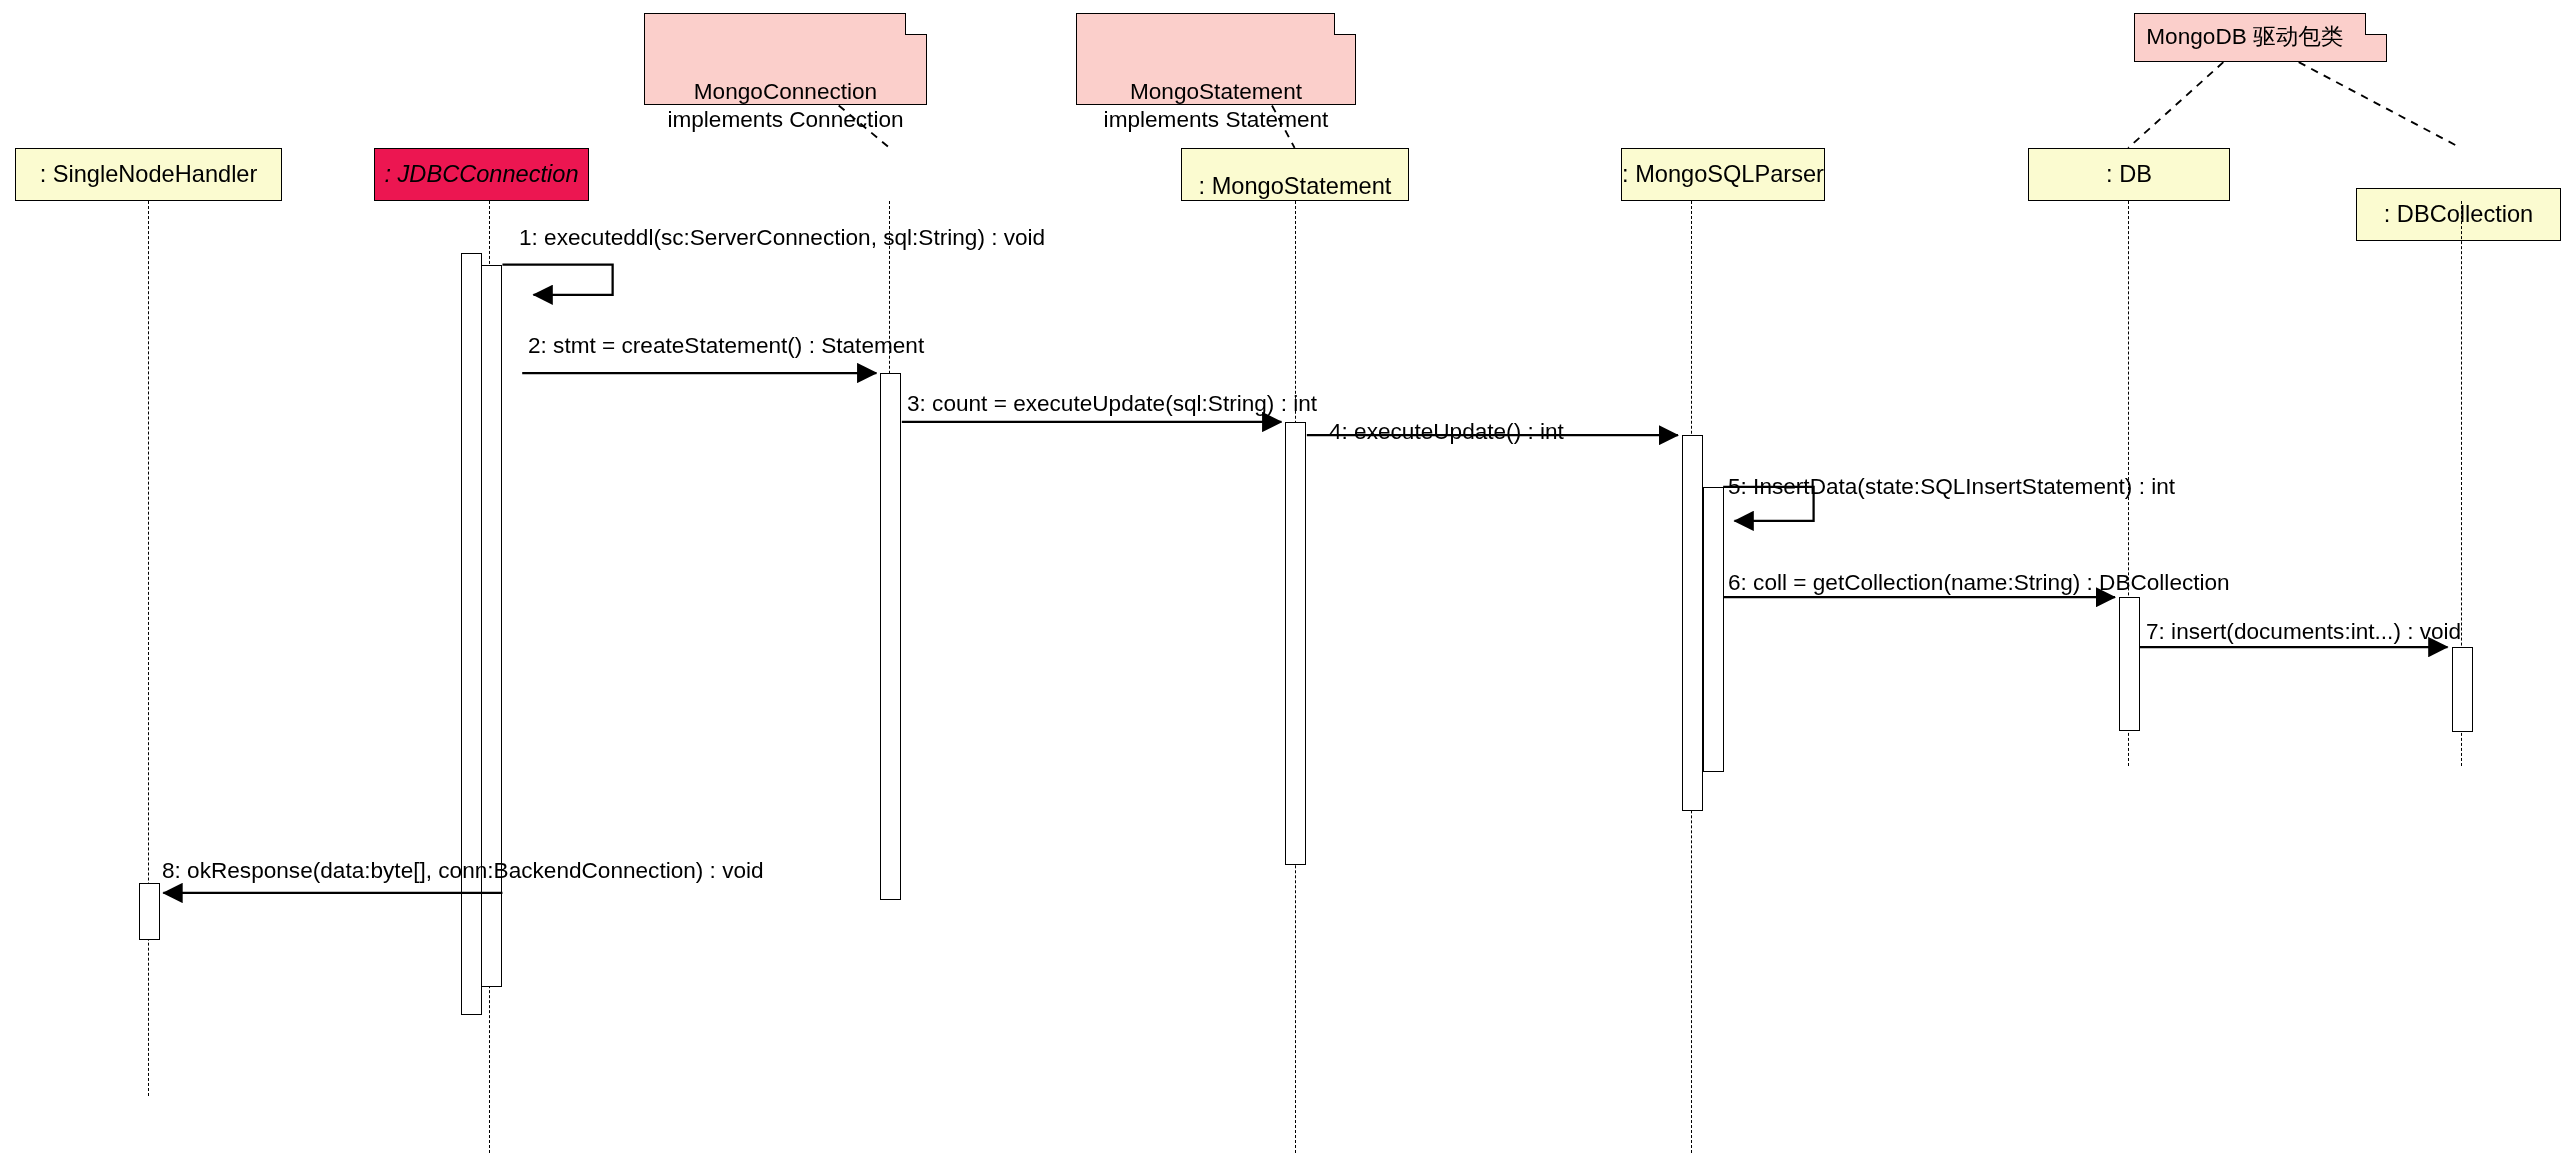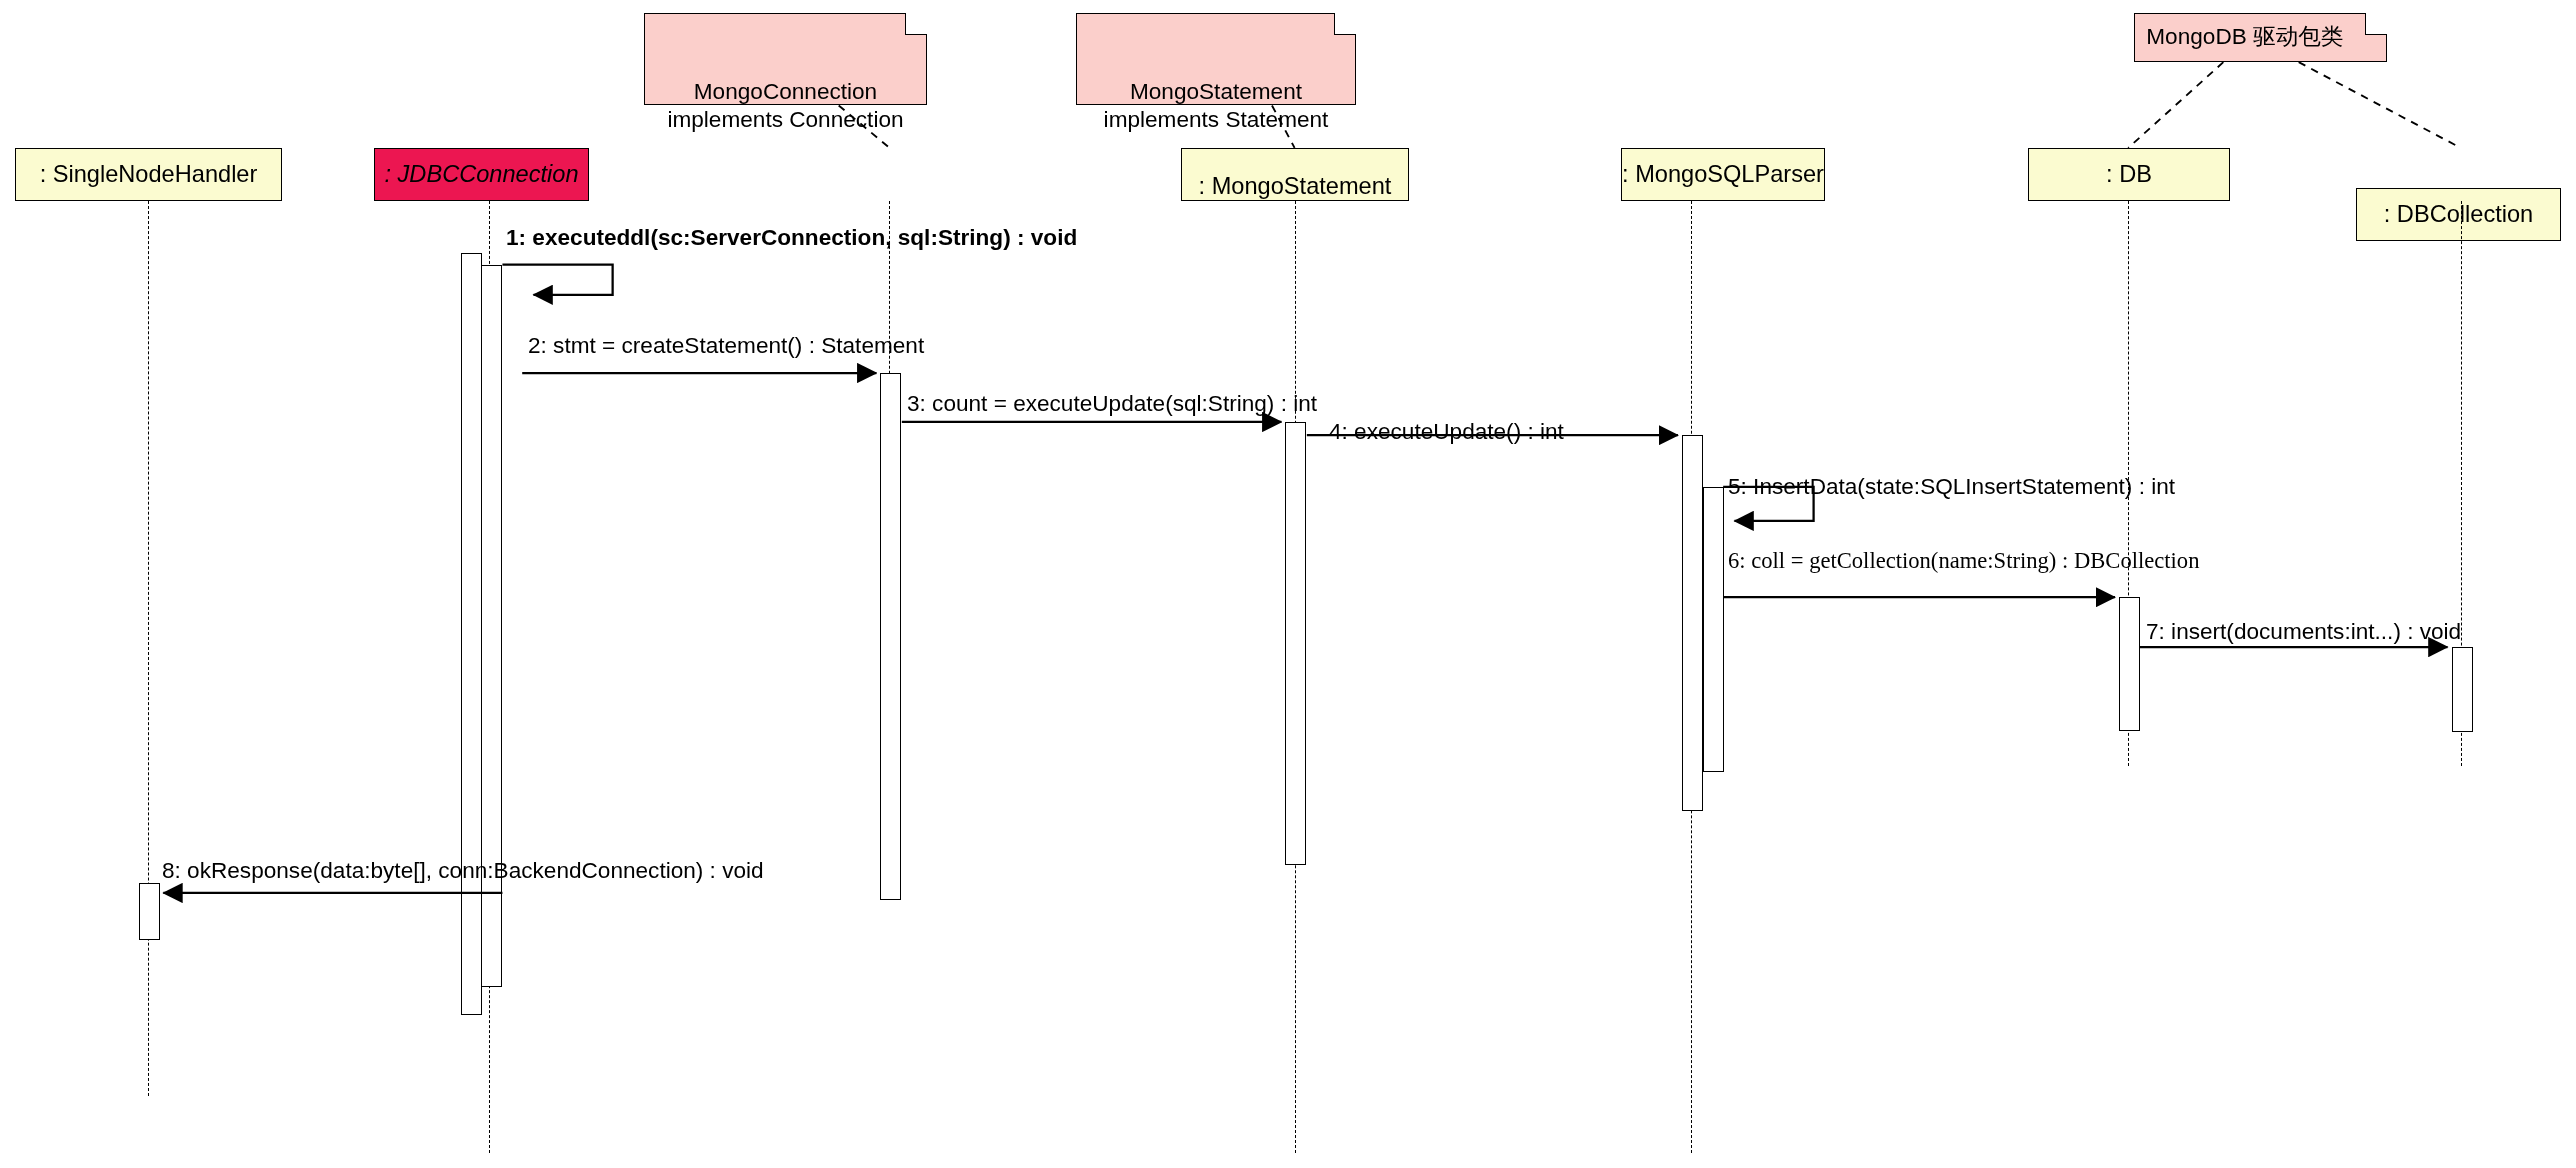--- a/index.html
+++ b/index.html
@@ -163,23 +163,23 @@
 
     <path d="M 1829 517 L 1925 517 L 1925 553 L 1841 553" stroke="#000000" stroke-width="2.4" fill="none" marker-end="url(#solidArrow)"></path>
 
     <path d="M 1829 634 L 2245 634" stroke="#000000" stroke-width="2.4" fill="none" marker-end="url(#solidArrow)"></path>
 
     <path d="M 2271 687 L 2598 687" stroke="#000000" stroke-width="2.4" fill="none" marker-end="url(#solidArrow)"></path>
 
     <path d="M 533 948 L 173 948" stroke="#000000" stroke-width="2.4" fill="none" marker-end="url(#solidArrow)"></path>
   </svg>
 
-  <div class="msg-label" style="left:506px; top:225px;font-weight:bold;">1: executeddl(sc:ServerConnection, sql:String) : void</div>
+  <div class="msg-label" style="left:519px; top:225px;">1: executeddl(sc:ServerConnection, sql:String) : void</div>
   <div class="msg-label" style="left:528px; top:333px;">2: stmt = createStatement() : Statement</div>
   <div class="msg-label" style="left:907px; top:391px;">3: count = executeUpdate(sql:String) : int</div>
   <div class="msg-label" style="left:1329px; top:419px;">4: executeUpdate() : int</div>
   <div class="msg-label" style="left:1728px; top:474px;">5: InsertData(state:SQLInsertStatement) : int</div>
-  <div class="msg-label" style="left:1728px; top:548px;font-family:Liberation Serif, serif;">6: coll = getCollection(name:String) : DBCollection</div>
+  <div class="msg-label" style="left:1728px; top:570px;">6: coll = getCollection(name:String) : DBCollection</div>
   <div class="msg-label" style="left:2146px; top:619px;">7: insert(documents:int...) : void</div>
   <div class="msg-label" style="left:162px; top:858px;">8: okResponse(data:byte[], conn:BackendConnection) : void</div>
 
 </div>
 
 
 </body></html>

